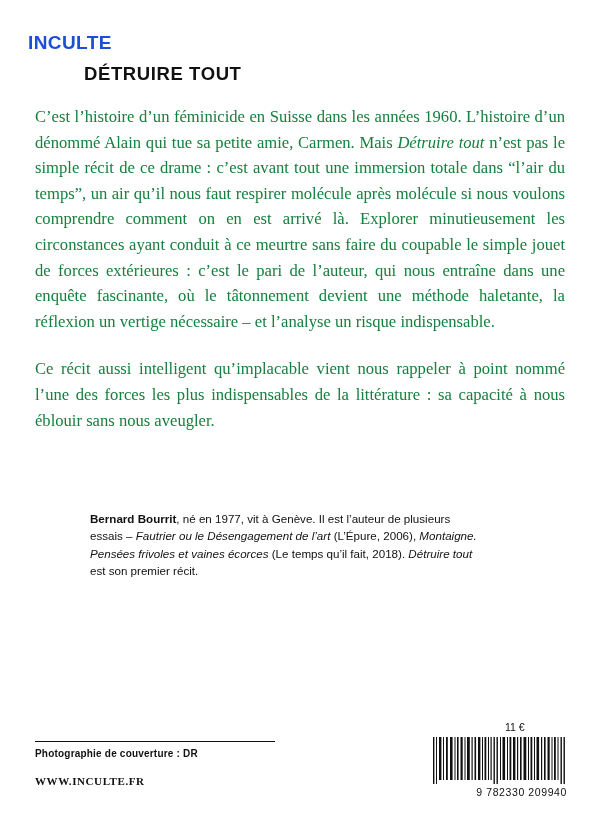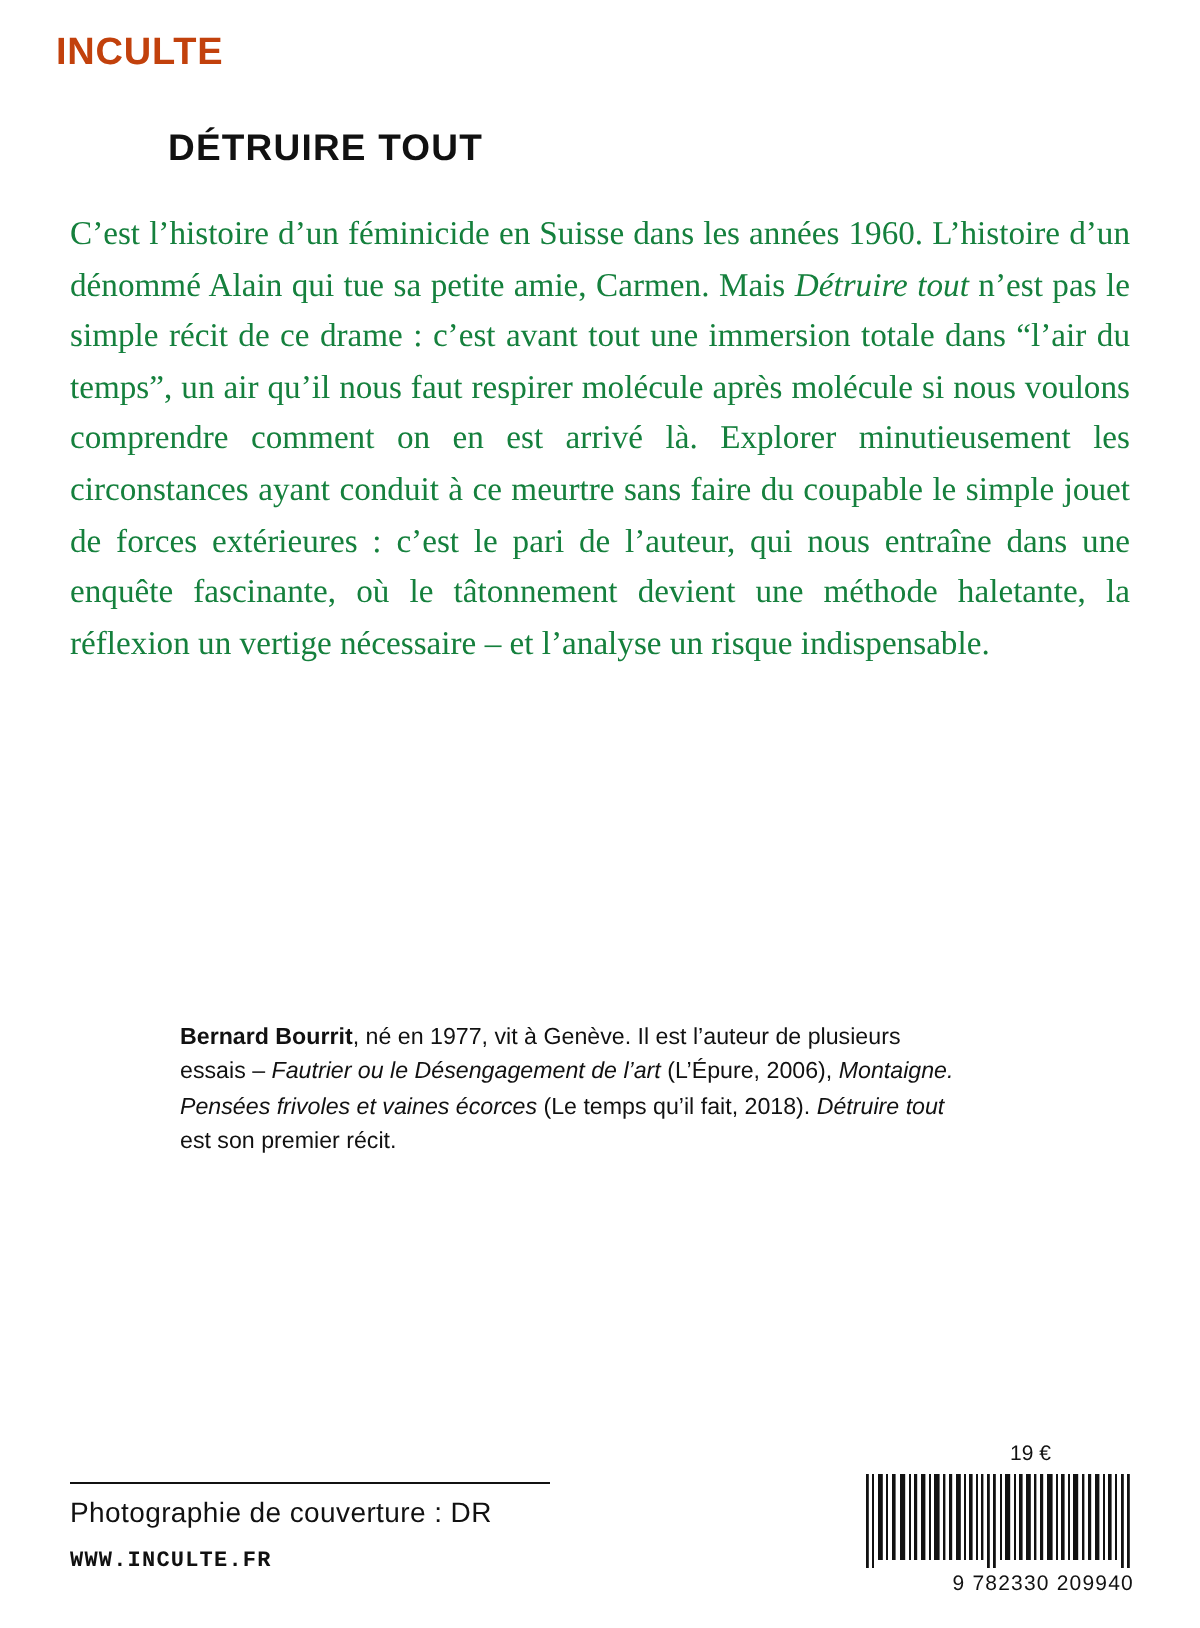--- a/index.html
+++ b/index.html
@@ -21,26 +21,26 @@
     left: 0; top: 0;
     width: 600px;
     height: 814px;
     background: #ffffff;
   }
 
   
   .publisher {
     position: absolute;
     left: 28px;
-    top: 16px;
+    top: 32px;
     font-family: "Liberation Sans", sans-serif;
     font-weight: bold;
     font-size: 19px;
     letter-spacing: 0.4px;
-    color: #c2410c;
+    color: #1d4ed8;
   }
 
   
   .book-title {
     position: absolute;
     left: 84px;
     top: 63px;
     font-family: "Liberation Sans", sans-serif;
     font-weight: bold;
     font-size: 18.5px;
@@ -93,31 +93,31 @@
     width: 240px;
     height: 1px;
     background: #111111;
   }
 
   .cover-credit {
     position: absolute;
     left: 35px;
     top: 748px;
     font-family: "Liberation Sans", sans-serif;
-    font-weight: normal;
-    font-size: 14px;
+    font-weight: bold;
+    font-size: 10px;
     letter-spacing: 0.2px;
     color: #111111;
   }
 
   .website {
     position: absolute;
     left: 35px;
     top: 775px;
-    font-family: Liberation Mono, monospace;
+    font-family: Liberation Serif, serif;
     font-weight: bold;
     font-size: 11px;
     letter-spacing: 0.6px;
     color: #111111;
   }
 
   
   .price {
     position: absolute;
     left: 505px;
@@ -153,33 +153,34 @@
 <body>
 
 <div class="page">
 
   <div class="publisher">INCULTE</div>
 
   <div class="book-title">DÉTRUIRE TOUT</div>
 
   <div class="blurb">
     <p><span>C’est l’histoire d’un féminicide en Suisse dans les années 1960. L’histoire d’un dénommé Alain qui tue sa petite amie, Carmen. Mais </span><em>Détruire tout</em><span> n’est pas le simple récit de ce drame : c’est avant tout une immersion totale dans “l’air du temps”, un air qu’il nous faut respirer molécule après molécule si nous voulons comprendre comment on en est arrivé là. Explorer minutieusement les circonstances ayant conduit à ce meurtre sans faire du coupable le simple jouet de forces extérieures : c’est le pari de l’auteur, qui nous entraîne dans une enquête fascinante, où le tâtonnement devient une méthode haletante, la réflexion un vertige nécessaire – et l’analyse un risque indispensable.</span></p>
+    <p>Ce récit aussi intelligent qu’implacable vient nous rappeler à point nommé l’une des forces les plus indispensables de la littérature : sa capacité à nous éblouir sans nous aveugler.</p>
   </div>
 
   <div class="bio">
     <p><b>Bernard Bourrit</b><span>, né en 1977, vit à Genève. Il est l’auteur de plusieurs essais – </span><i>Fautrier ou le Désengagement de l’art</i><span> (L’Épure, 2006), </span><i>Montaigne. Pensées frivoles et vaines écorces</i><span> (Le temps qu’il fait, 2018). </span><i>Détruire tout</i><span> est son premier récit.</span></p>
   </div>
 
   <div class="bottom-rule"></div>
 
   <div class="cover-credit">Photographie de couverture : DR</div>
 
   <div class="website">WWW.INCULTE.FR</div>
 
-  <div class="price">19 €</div>
+  <div class="price">11 €</div>
 
   <div class="barcode-block">
     <svg class="barcode-bars" viewBox="0 0 136 47" preserveAspectRatio="none">
       <rect x="0" y="0" width="136" height="47" fill="#ffffff"></rect>
       <g fill="#111111">
         <rect x="2" y="0" width="1.4" height="47"></rect>
         <rect x="5" y="0" width="1" height="47"></rect>
         <rect x="8" y="0" width="2.4" height="43"></rect>
         <rect x="12" y="0" width="1" height="43"></rect>
         <rect x="15" y="0" width="1.8" height="43"></rect>

